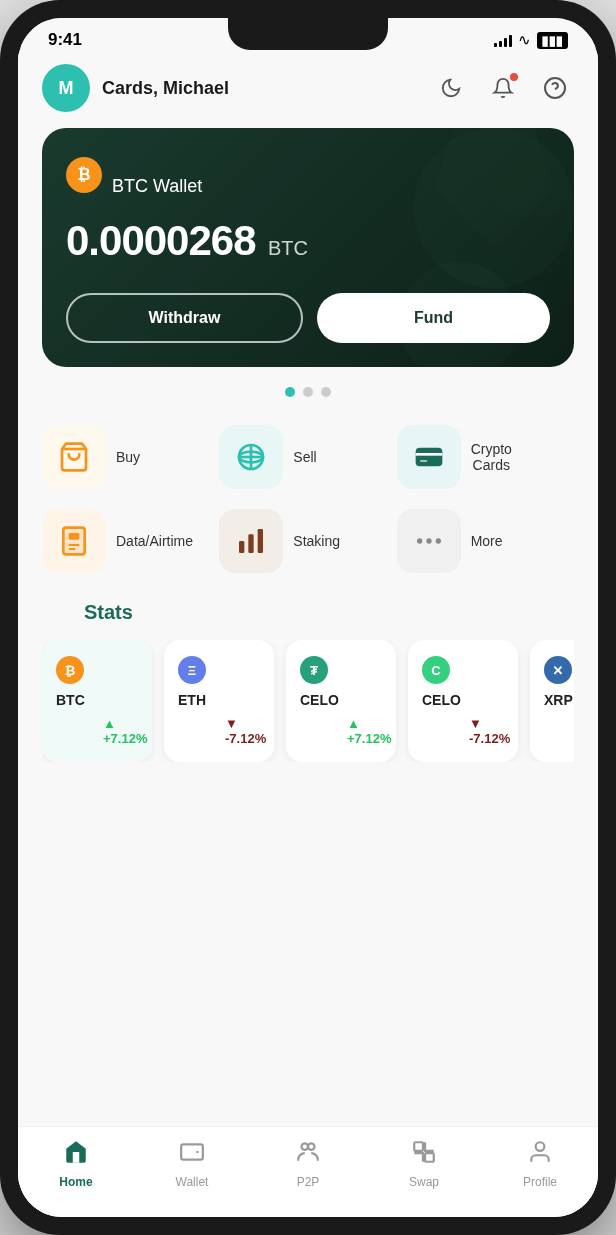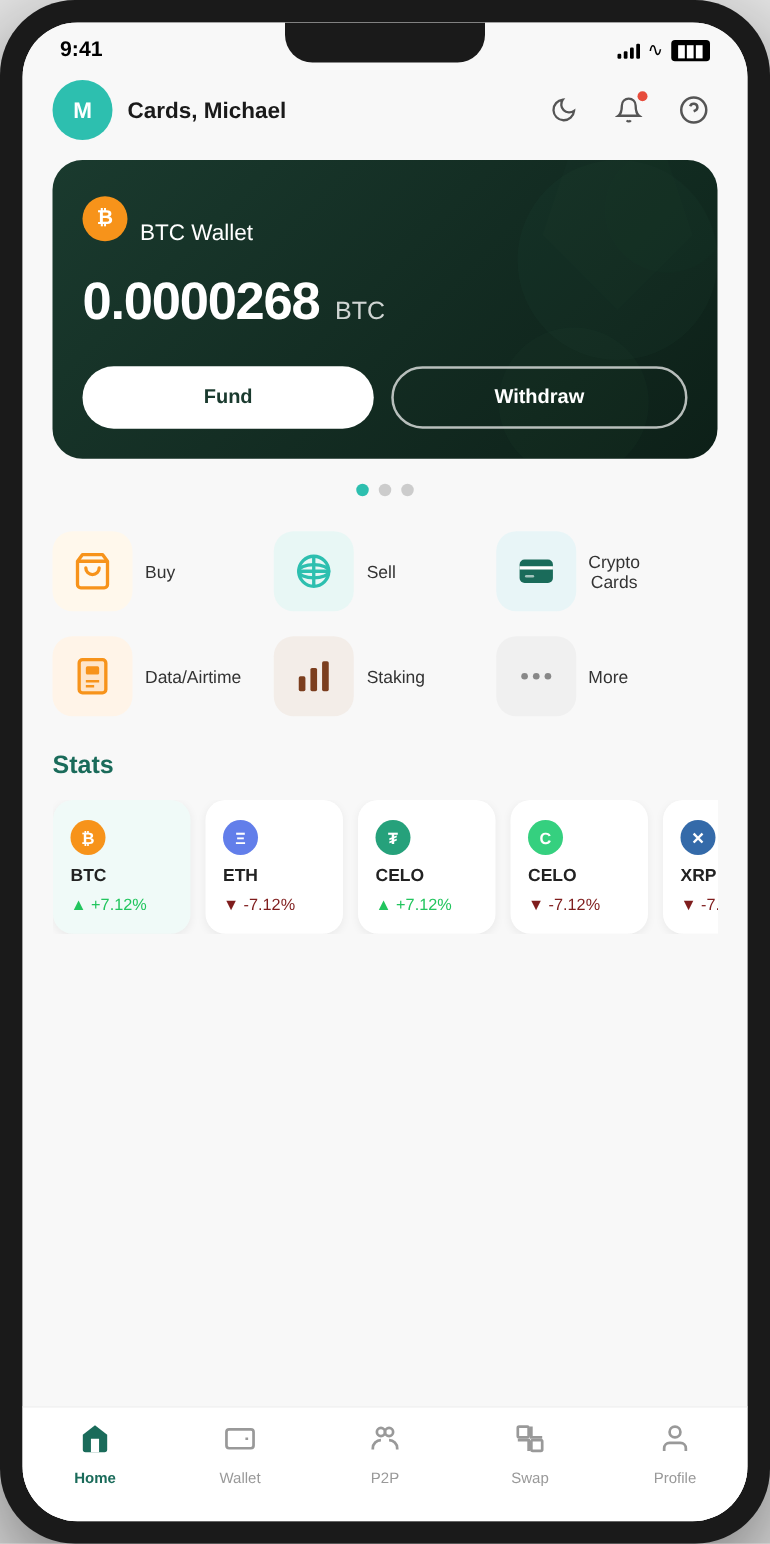--- a/index.html
+++ b/index.html
@@ -270,20 +270,21 @@
     .icon-more { background: #f0f0f0; }
     .stats-section {
       padding: 0 24px;
       margin-bottom: 100px;
     }
     .stats-title {
       font-size: 20px;
       font-weight: 700;
       color: #1a6b5a;
       margin-bottom: 16px;
+      margin-left: 42px;
     }
     .stats-scroll {
       display: flex;
       gap: 12px;
       overflow-x: auto;
       scrollbar-width: none;
     }
     .stats-scroll::-webkit-scrollbar { display: none; }
     .stat-card {
       min-width: 110px;
@@ -313,21 +314,22 @@
       font-size: 13px;
       font-weight: 700;
     }
     .stat-name {
       font-size: 14px;
       font-weight: 700;
       color: #222;
     }
     .stat-change {
       font-size: 13px;
-      font-weight: 400;
+      font-weight: 700;
+      margin-left: 47px;
     }
     .up { color: #22c55e; }
     .down { color: #7f1d1d; }
     .bottom-nav {
       position: absolute;
       bottom: 0;
       left: 0;
       right: 0;
       background: white;
       display: flex;
@@ -436,22 +438,22 @@
           <div class="btc-icon">₿</div>
           <span class="wallet-name">BTC Wallet</span>
         </div>
 
         <div class="wallet-balance">
           <span class="balance-amount">0.0000268</span>
           <span class="balance-currency">BTC</span>
         </div>
 
         <div class="wallet-actions">
+          <button class="wallet-btn btn-withdraw">Withdraw</button>
           <button class="wallet-btn btn-fund">Fund</button>
-          <button class="wallet-btn btn-withdraw">Withdraw</button>
         </div>
       </div>
 
       <div class="card-dots">
         <div class="dot dot-active"></div>
         <div class="dot dot-inactive"></div>
         <div class="dot dot-inactive"></div>
       </div>
 
       <div class="quick-actions">

